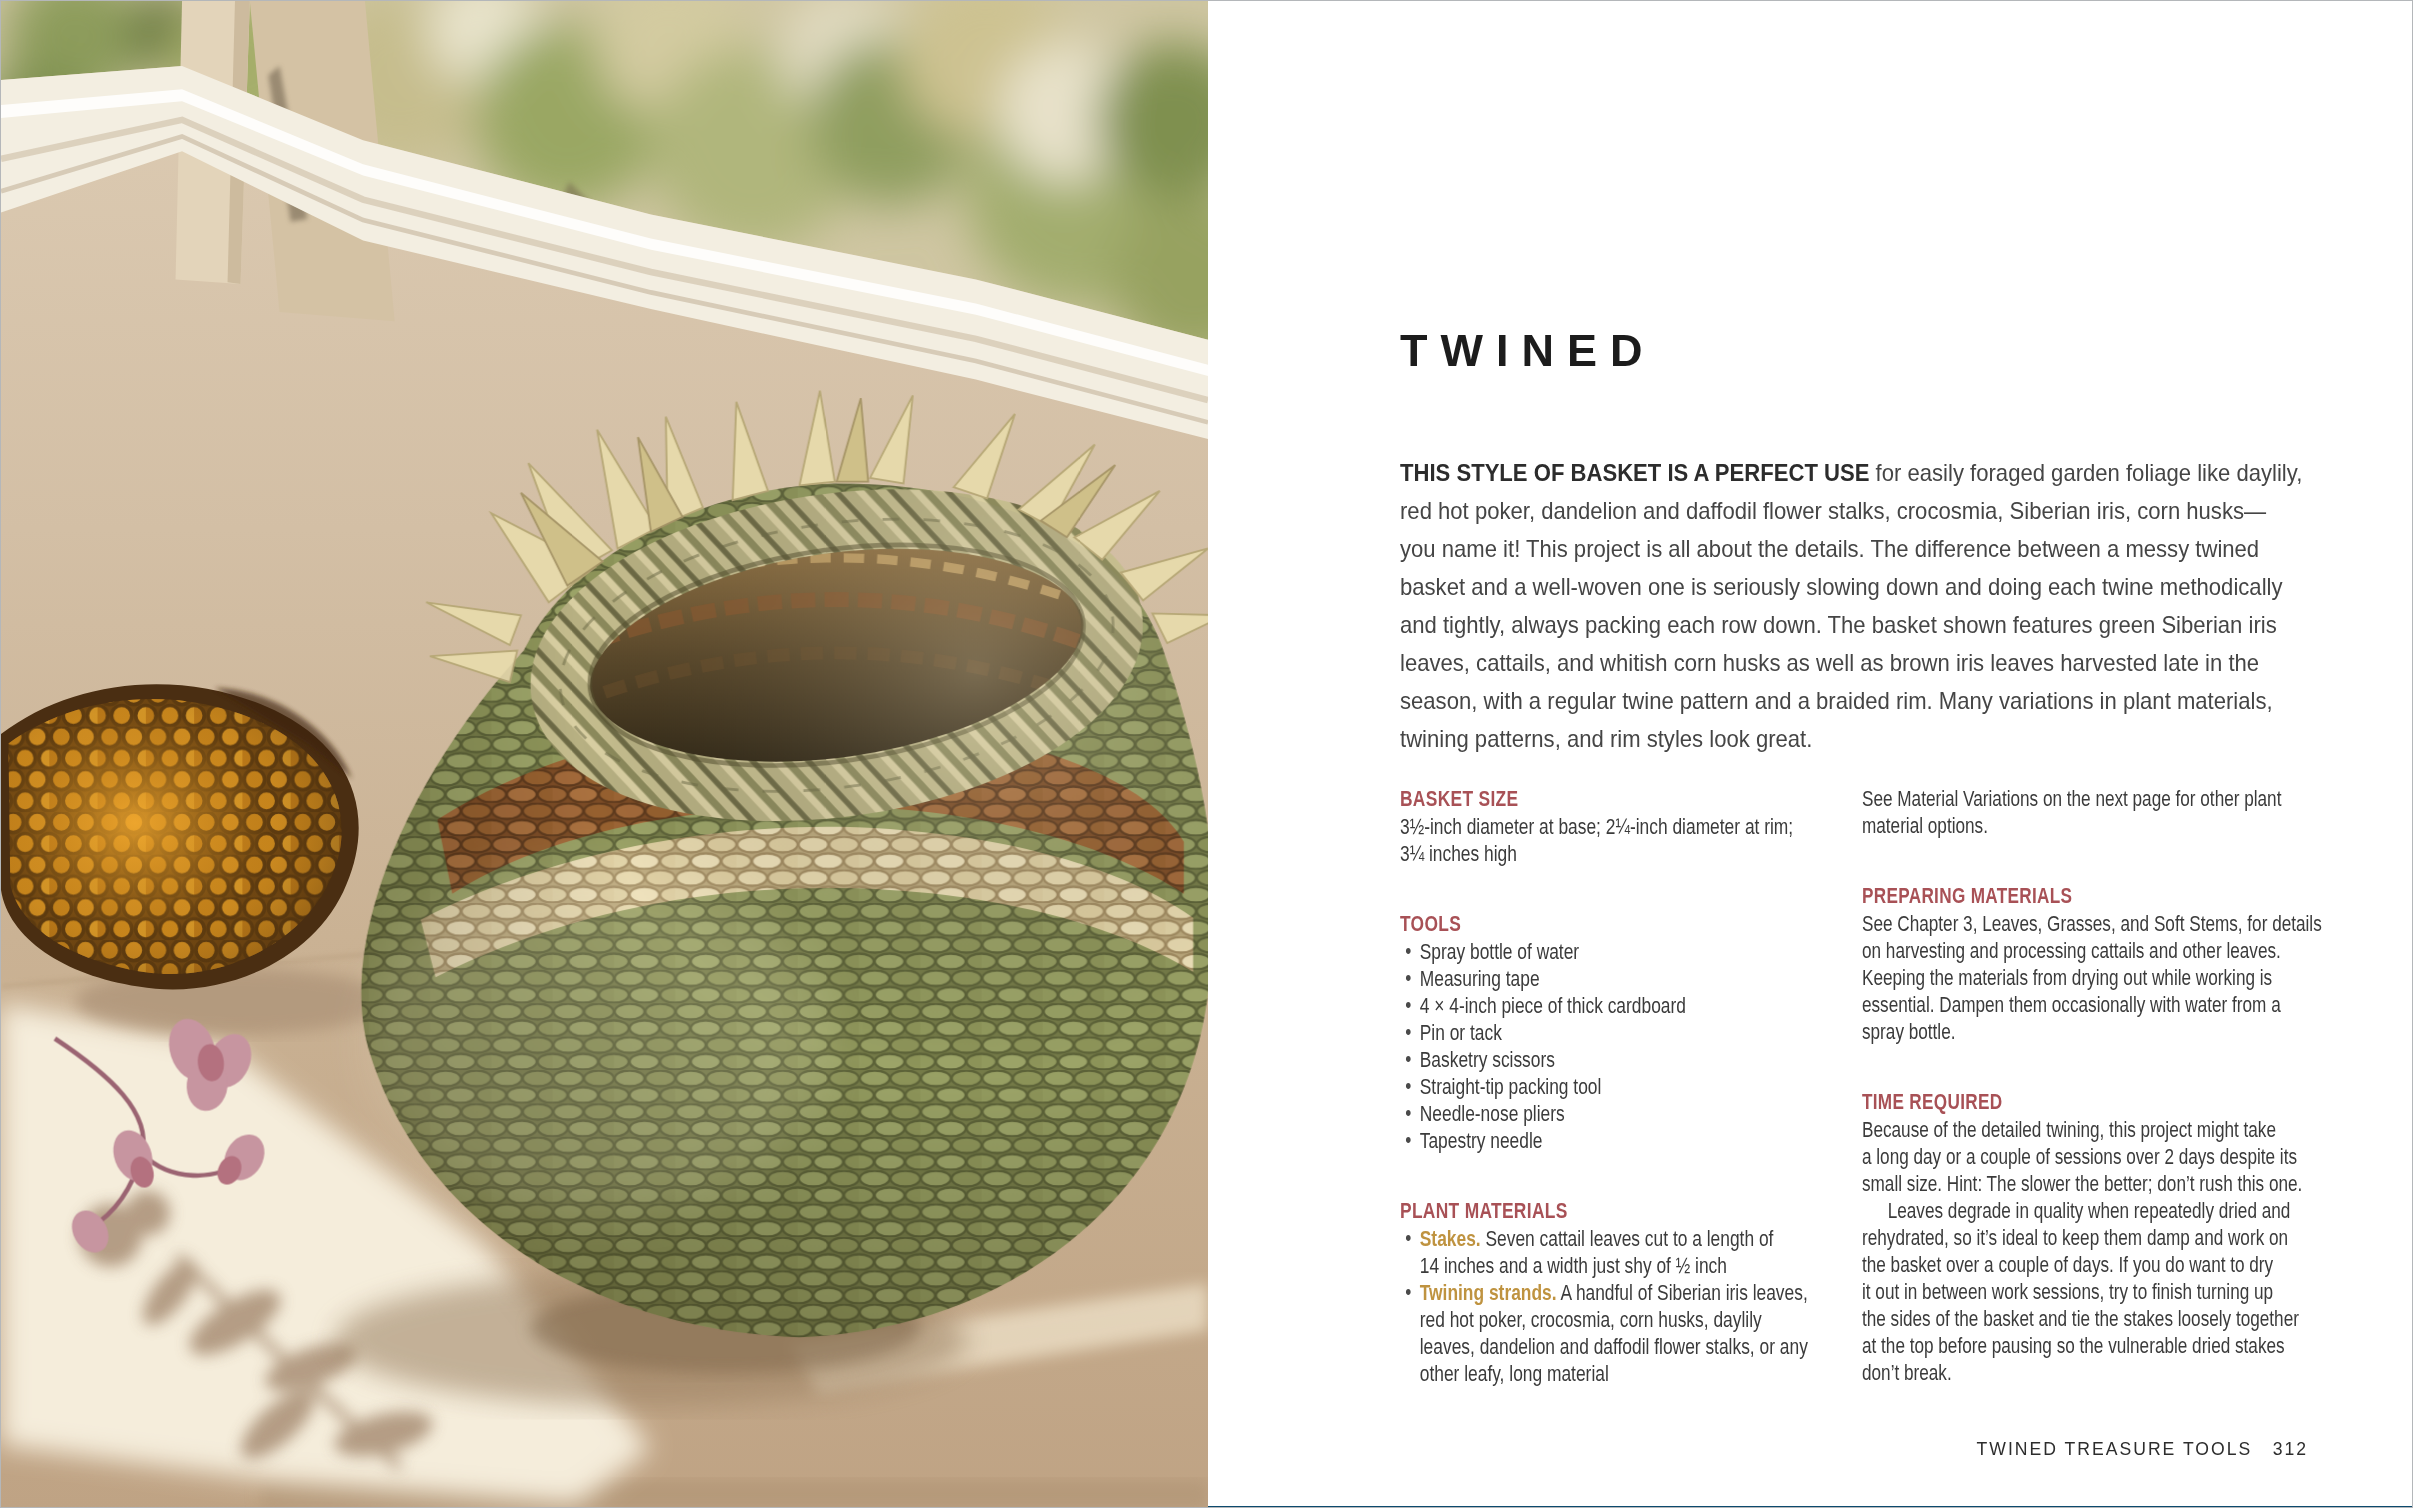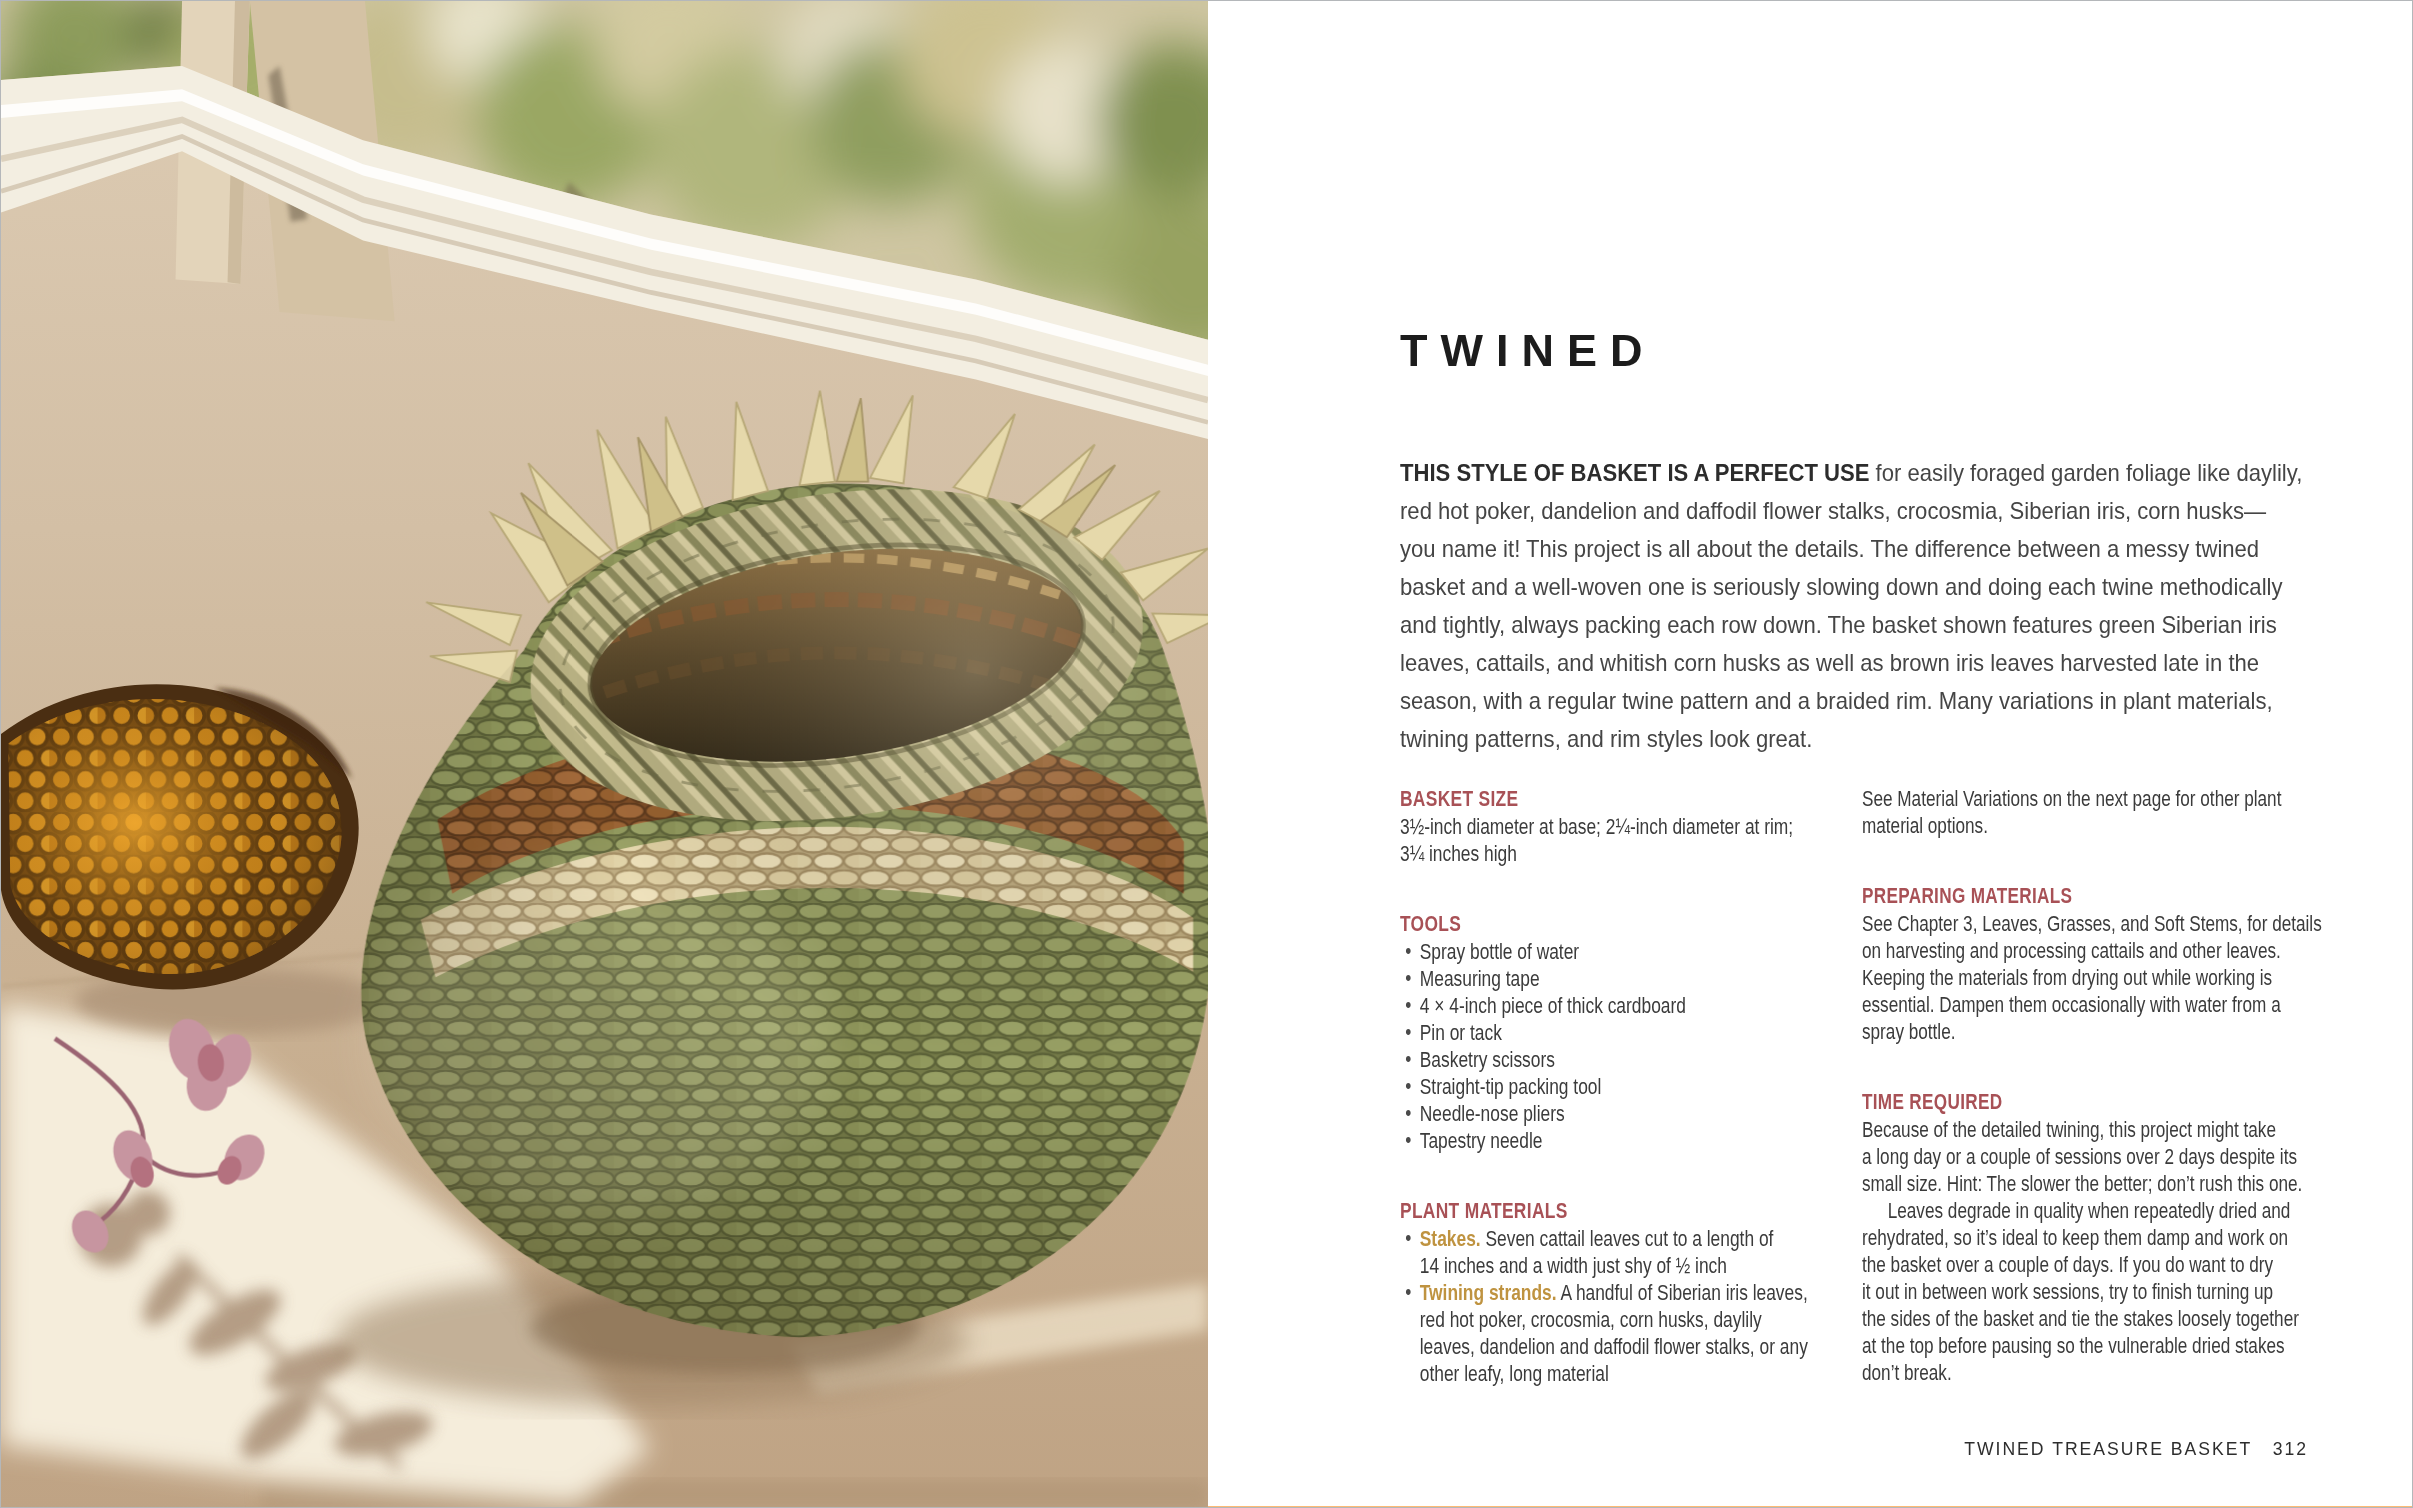--- a/index.html
+++ b/index.html
@@ -1,16 +1,16 @@
 <!DOCTYPE html>
 <html style="font-size:15px"><head>
 <meta charset="utf-8">
 <style>
   html,body{margin:0;padding:0;background:#e8e8e8;}
-  #app{position:relative;width:2413px;height:1508px;background:#fdba74;
+  #app{position:relative;width:2413px;height:1508px;background:#0c4a6e;
        border:1.9px solid #b4b7ba;box-sizing:border-box;overflow:hidden;
        font-family:"Liberation Sans",sans-serif;}
   
   .photo{position:absolute;left:0;top:0;width:1207px;height:1508px;overflow:hidden;}
   .photo svg{display:block;width:100%;height:100%;}
   
   .page{position:absolute;left:1207px;top:0;width:1205px;height:1505px;background:#fff;}
   .title{position:absolute;left:192px;top:295px;color:#1c1c1c;
          font-size:45px;line-height:50px;font-weight:600;letter-spacing:13px;}
   .intro{position:absolute;left:192px;top:429px;width:1007px;
@@ -324,18 +324,18 @@
       <p class="indented">Leaves degrade in quality when repeatedly dried and
 rehydrated, so it’s ideal to keep them damp and work on
 the basket over a couple of days. If you do want to dry
 it out in between work sessions, try to finish turning up
 the sides of the basket and tie the stakes loosely together
 at the top before pausing so the vulnerable dried stakes
 don’t break.</p>
     </div>
 
     <div class="footer">
-      <span>TWINED TREASURE BASKET</span>
+      <span>TWINED TREASURE TOOLS</span>
       <span>312</span>
     </div>
   </div>
 </div>
 
 
 </body></html>

